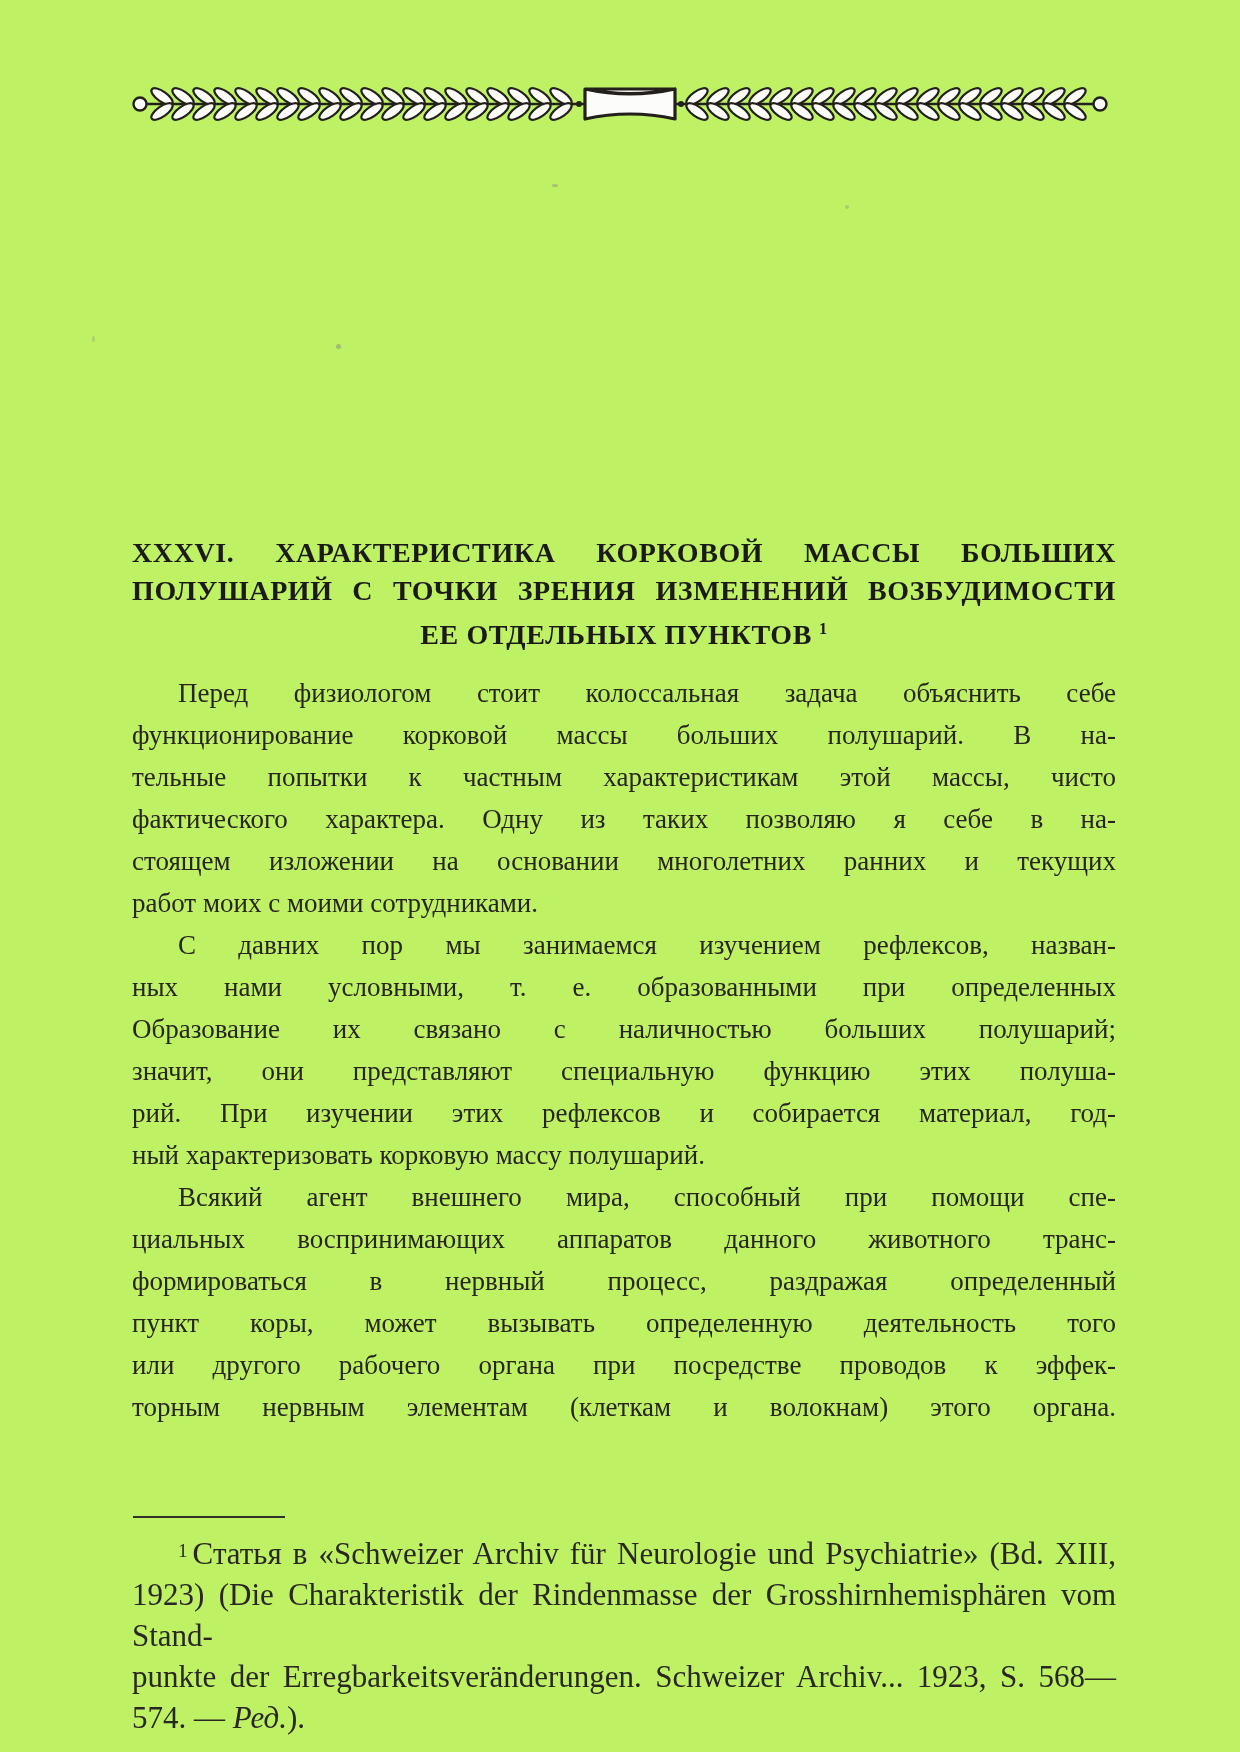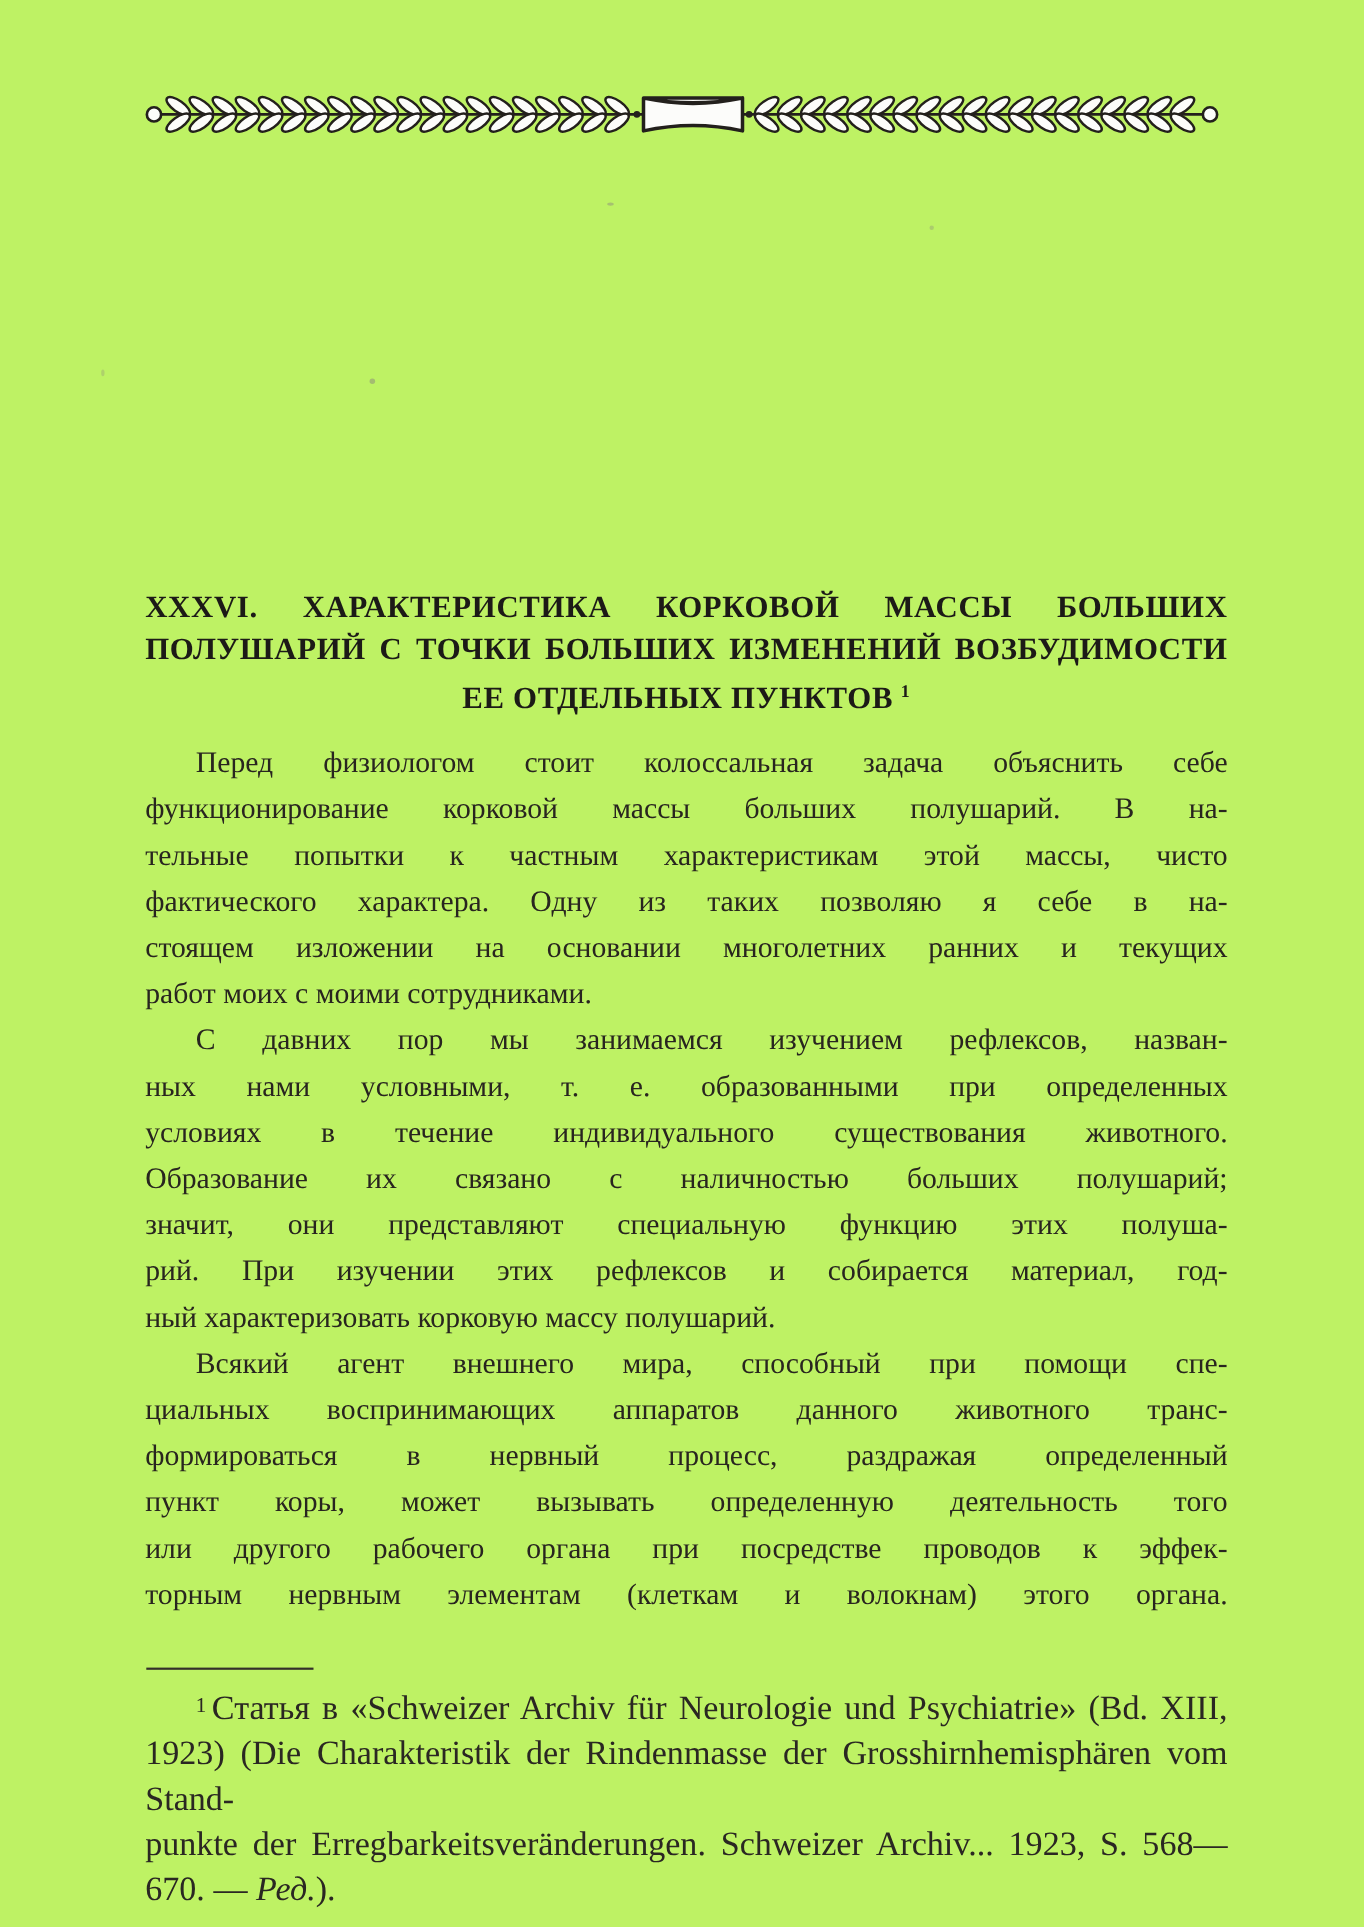--- a/index.html
+++ b/index.html
@@ -151,39 +151,38 @@
       <use href="#pairR" x="947" y="20"></use>
   </svg>
 
   <div class="speck" style="left:552px; top:184px; width:6px; height:3px; opacity:.45;"></div>
   <div class="speck" style="left:845px; top:205px; width:4px; height:4px; opacity:.35;"></div>
   <div class="speck" style="left:336px; top:344px; width:5px; height:5px; opacity:.5;"></div>
   <div class="speck" style="left:92px; top:336px; width:3px; height:6px; opacity:.3;"></div>
 
   <div class="heading">
     <div class="h-line">XXXVI. ХАРАКТЕРИСТИКА КОРКОВОЙ МАССЫ БОЛЬШИХ</div>
-    <div class="h-line">ПОЛУШАРИЙ С ТОЧКИ БОЛЬШИХ ИЗМЕНЕНИЙ ВОЗБУДИМОСТИ</div>
+    <div class="h-line">ПОЛУШАРИЙ С ТОЧКИ ЗРЕНИЯ ИЗМЕНЕНИЙ ВОЗБУДИМОСТИ</div>
     <div class="h-line center"><span>ЕЕ ОТДЕЛЬНЫХ ПУНКТОВ</span><sup>1</sup></div>
   </div>
 
   <div class="body-text">
 
     <div class="para">
       <div class="line first">Перед физиологом стоит колоссальная задача объяснить себе</div>
       <div class="line">функционирование корковой массы больших полушарий. В на-</div>
       <div class="line">тельные попытки к частным характеристикам этой массы, чисто</div>
       <div class="line">фактического характера. Одну из таких позволяю я себе в на-</div>
       <div class="line">стоящем изложении на основании многолетних ранних и текущих</div>
       <div class="line last">работ моих с моими сотрудниками.</div>
     </div>
 
     <div class="para">
       <div class="line first">С давних пор мы занимаемся изучением рефлексов, назван-</div>
       <div class="line">ных нами условными, т. е. образованными при определенных</div>
-      <div class="line">условиях в течение индивидуального существования животного.</div>
       <div class="line">Образование их связано с наличностью больших полушарий;</div>
       <div class="line">значит, они представляют специальную функцию этих полуша-</div>
       <div class="line">рий. При изучении этих рефлексов и собирается материал, год-</div>
       <div class="line last">ный характеризовать корковую массу полушарий.</div>
     </div>
 
     <div class="para">
       <div class="line first">Всякий агент внешнего мира, способный при помощи спе-</div>
       <div class="line">циальных воспринимающих аппаратов данного животного транс-</div>
       <div class="line">формироваться в нервный процесс, раздражая определенный</div>
@@ -193,16 +192,16 @@
     </div>
 
   </div>
 
   <div class="fn-sep"></div>
 
   <div class="footnote">
     <div class="fn-line first"><sup>1</sup><span>Статья в «Schweizer Archiv für Neurologie und Psychiatrie» (Bd. XIII,</span></div>
     <div class="fn-line">1923) (Die Charakteristik der Rindenmasse der Grosshirnhemisphären vom Stand-</div>
     <div class="fn-line">punkte der Erregbarkeitsveränderungen. Schweizer Archiv... 1923, S. 568—</div>
-    <div class="fn-line last"><span>670. — </span><i>Ред.</i><span>).</span></div>
+    <div class="fn-line last"><span>574. — </span><i>Ред.</i><span>).</span></div>
   </div>
 
 </div>
 
 </body></html>

